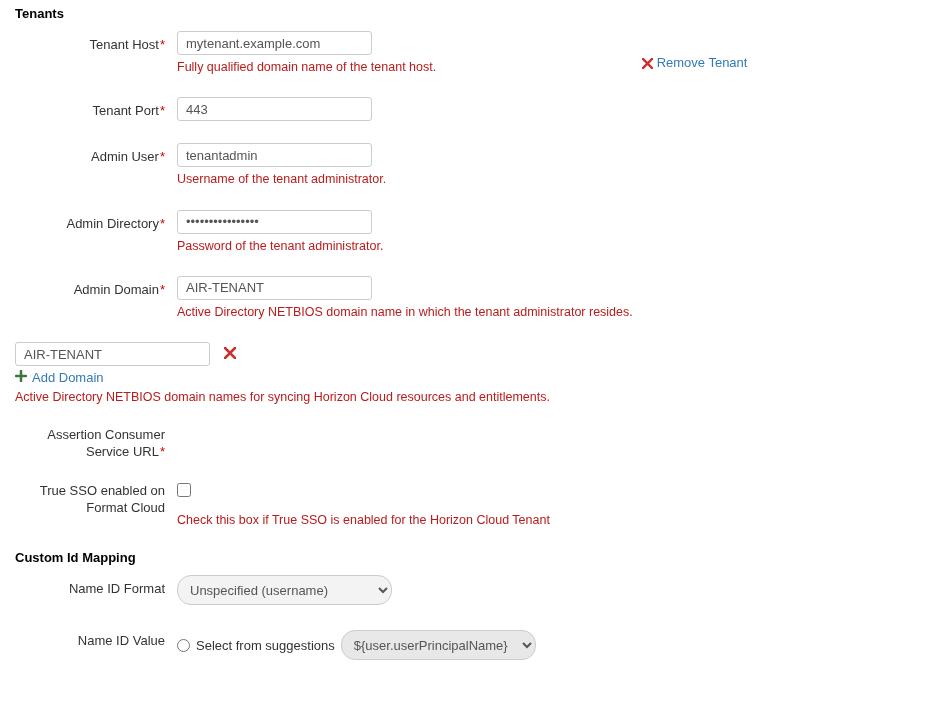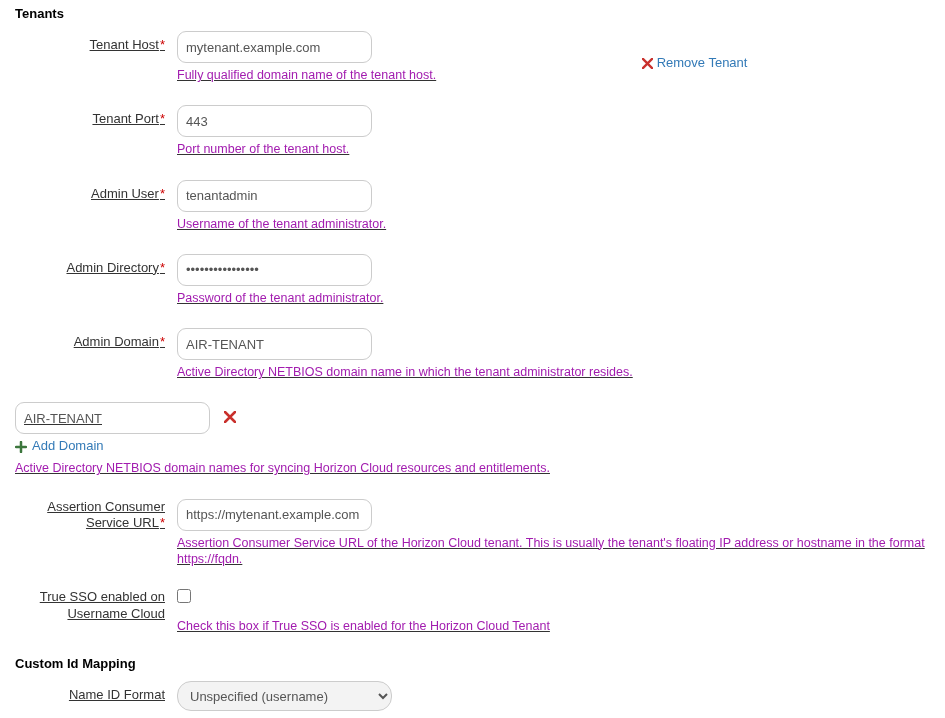--- a/index.html
+++ b/index.html
@@ -15,61 +15,60 @@
     .section-title {
       font-weight: bold;
       font-size: 13px;
       color: #000;
       margin: 0 0 10px 0;
     }
     .row {
       display: flex;
       align-items: flex-start;
       margin-bottom: 22px;
-      text-decoration: underline;
     }
     .label-col {
       width: 162px;
       text-align: right;
       padding-right: 12px;
       padding-top: 6px;
       color: #333;
       flex-shrink: 0;
     }
     .label-col.two-line { padding-top: 0; line-height: 1.3; }
     .req { color: #c00; margin-left: 1px; }
     .input-col { flex: 1; position: relative; }
     .text-input {
       width: 195px;
       padding: 6px 8px;
       border: 1px solid #ccc;
-      border-radius: 9px;
+      border-radius: 3px;
       font-size: 13px;
       color: #555;
       background: #fff;
-      height: 32px;
+      height: 24px;
     }
     .text-input.wide { width: 195px; }
     .helper {
-      color: #a21caf;
+      color: #b91c1c;
       font-size: 12.5px;
       margin-top: 4px;
       line-height: 1.3;
     }
     .remove-tenant {
       position: absolute;
       left: 465px;
       top: 24px;
       white-space: nowrap;
     }
     .remove-tenant a { color: #337ab7; text-decoration: none; }
     .remove-tenant svg { vertical-align: -2px; margin-right: 4px; }
     .domain-line { display: flex; align-items: center; gap: 10px; }
     .remove-x { cursor: pointer; padding: 4px; }
-    .add-link { display: inline-flex; align-items: flex-end; gap: 5px; cursor: pointer; }
+    .add-link { display: inline-flex; align-items: flex-start; gap: 5px; cursor: pointer; }
     .add-link span.txt { color: #337ab7; font-size: 13px; }
     .chk { margin: 0; accent-color: #999; width: 14px; height: 14px; }
     .sel {
       height: 30px;
       padding: 4px 8px;
       border: 1px solid #ccc;
       border-radius: 14px;
       font-size: 13px;
       color: #555;
       background: #f3f3f3;
@@ -106,21 +105,20 @@
     </div>
   </div>
 </div>
 
 <div class="row">
   <div class="label-col">
     <span>Tenant Port</span><span class="req">*</span>
   </div>
   <div class="input-col">
     <input class="text-input" type="text" value="443" style="">
-    <div class="helper">Port number of the tenant host.</div>
   </div>
 </div>
 
 <div class="row">
   <div class="label-col">
     <span>Admin User</span><span class="req">*</span>
   </div>
   <div class="input-col">
     <input class="text-input" type="text" value="tenantadmin" style="">
     <div class="helper">Username of the tenant administrator.</div>
@@ -169,30 +167,26 @@
     </div>
     <div class="helper">Active Directory NETBIOS domain names for syncing Horizon Cloud resources and entitlements.</div>
   </div>
 </div>
 
 <div class="row">
   <div class="label-col two-line">
     <span>Assertion Consumer</span><br>
     <span>Service URL</span><span class="req">*</span>
   </div>
-  <div class="input-col">
-    <input class="text-input wide" type="text" value="https://mytenant.example.com" style="">
-    <div class="helper">Assertion Consumer Service URL of the Horizon Cloud tenant. This is usually the tenant's floating IP address or hostname in the format https://fqdn.</div>
-  </div>
 </div>
 
 <div class="row">
   <div class="label-col two-line">
     <span>True SSO enabled on</span><br>
-    <span>Username Cloud</span>
+    <span>Format Cloud</span>
   </div>
   <div class="input-col">
     <input type="checkbox" class="chk" style="">
     <div class="helper" style="margin-top:12px;">Check this box if True SSO is enabled for the Horizon Cloud Tenant</div>
   </div>
 </div>
 
 <div class="section-title">Custom Id Mapping</div>
 
 <div class="row" style="">

